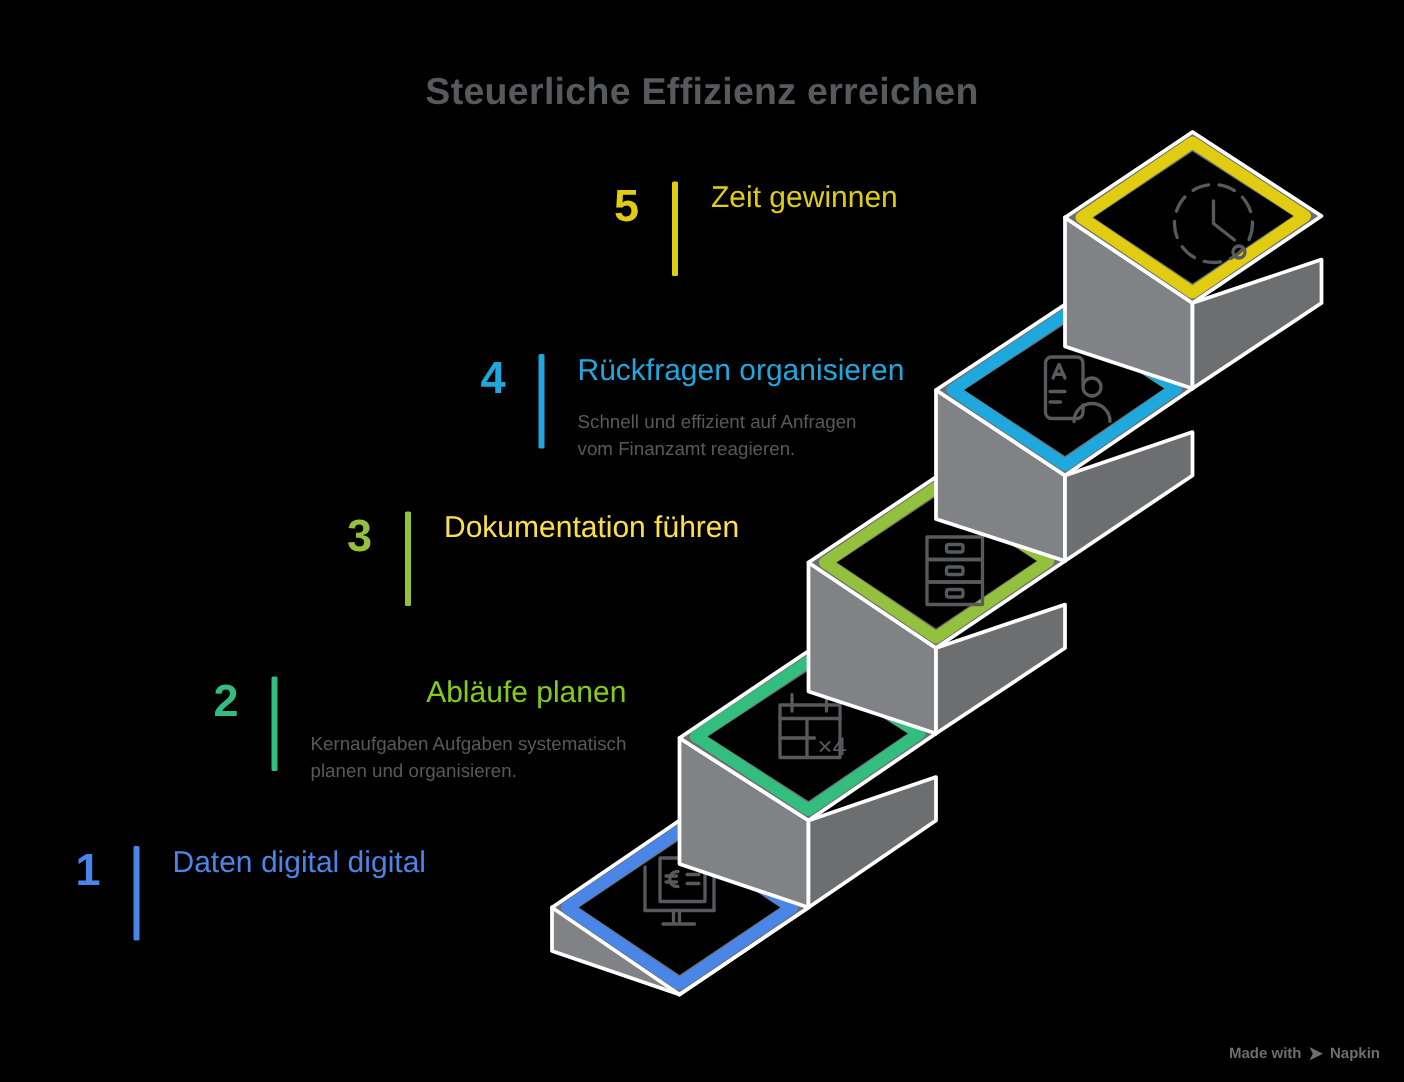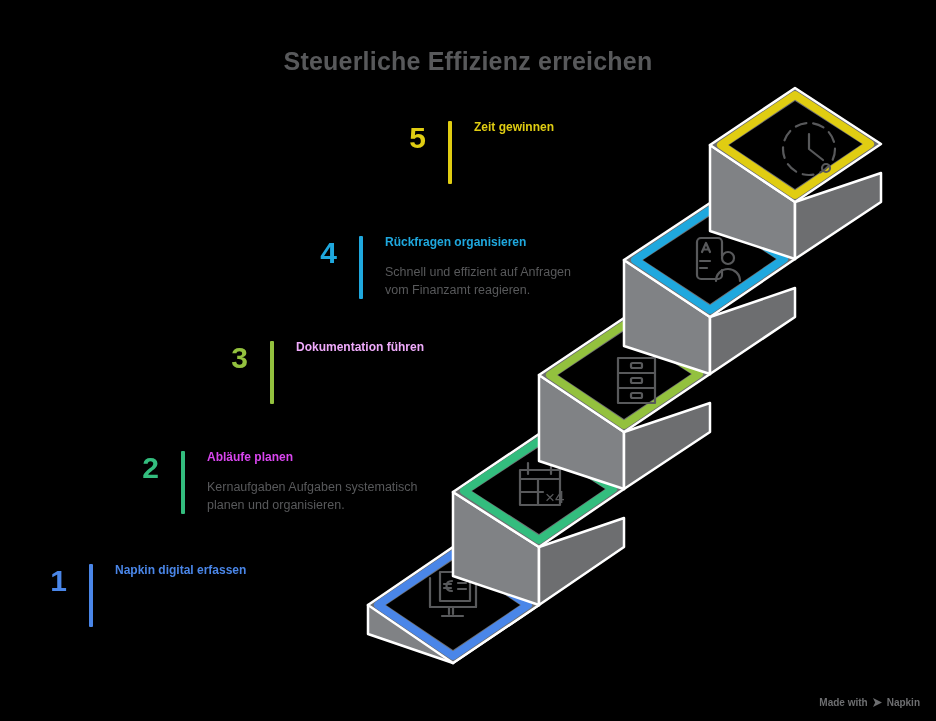--- a/index.html
+++ b/index.html
@@ -60,25 +60,26 @@
     border-radius: 1px;
     flex: 0 0 auto;
     margin-left: 22px;
     align-self: stretch;
   }
   .step-body {
     margin-left: 22px;
     flex: 0 0 auto;
   }
   .step-title {
-    font-size: 12px;
-    font-weight: bold;
+    font-size: 20px;
+    font-weight: normal;
     line-height: 1.15;
     margin: 0 0 13px 0;
     white-space: nowrap;
+    text-align: right;
   }
   .step-desc {
     font-size: 12.5px;
     line-height: 1.45;
     color: #58595b;
     margin: 0;
     white-space: pre-line;
   }
 
   
@@ -209,39 +210,39 @@
       <div class="step-title" style="color:#1fa8de;">Rückfragen organisieren</div>
       <div class="step-desc">Schnell und effizient auf Anfragen
 vom Finanzamt reagieren.</div>
     </div>
   </div>
 
   <div class="step-text" style="left:214px; top:341px;">
     <div class="step-num" style="color:#93c13e;">3</div>
     <div class="step-bar" style="background:#93c13e; height:63px;"></div>
     <div class="step-body">
-      <div class="step-title" style="color:#f0abfc;">Dokumentation führen</div>
+      <div class="step-title" style="color:#fde047;">Dokumentation führen</div>
     </div>
   </div>
 
   <div class="step-text" style="left:125px; top:451px;">
     <div class="step-num" style="color:#33bd7e;">2</div>
     <div class="step-bar" style="background:#33bd7e; height:63px;"></div>
     <div class="step-body">
-      <div class="step-title" style="color:#d946ef;">Abläufe planen</div>
+      <div class="step-title" style="color:#84cc16;">Abläufe planen</div>
       <div class="step-desc">Kernaufgaben Aufgaben systematisch
 planen und organisieren.</div>
     </div>
   </div>
 
   <div class="step-text" style="left:33px; top:564px;">
     <div class="step-num" style="color:#4a86e8;">1</div>
     <div class="step-bar" style="background:#4a86e8; height:63px;"></div>
     <div class="step-body">
-      <div class="step-title" style="color:#4a86e8;">Napkin digital erfassen</div>
+      <div class="step-title" style="color:#4a86e8;">Daten digital digital</div>
     </div>
   </div>
 
   <div id="footer">
     <span>Made with</span>
     <span class="nap-logo">
       <svg width="11" height="11" viewBox="0 0 11 11">
         <path d="M1 1 L10 5.5 L1 10 L3.2 5.5 Z" fill="#6d6e70"></path>
       </svg>
     </span>

